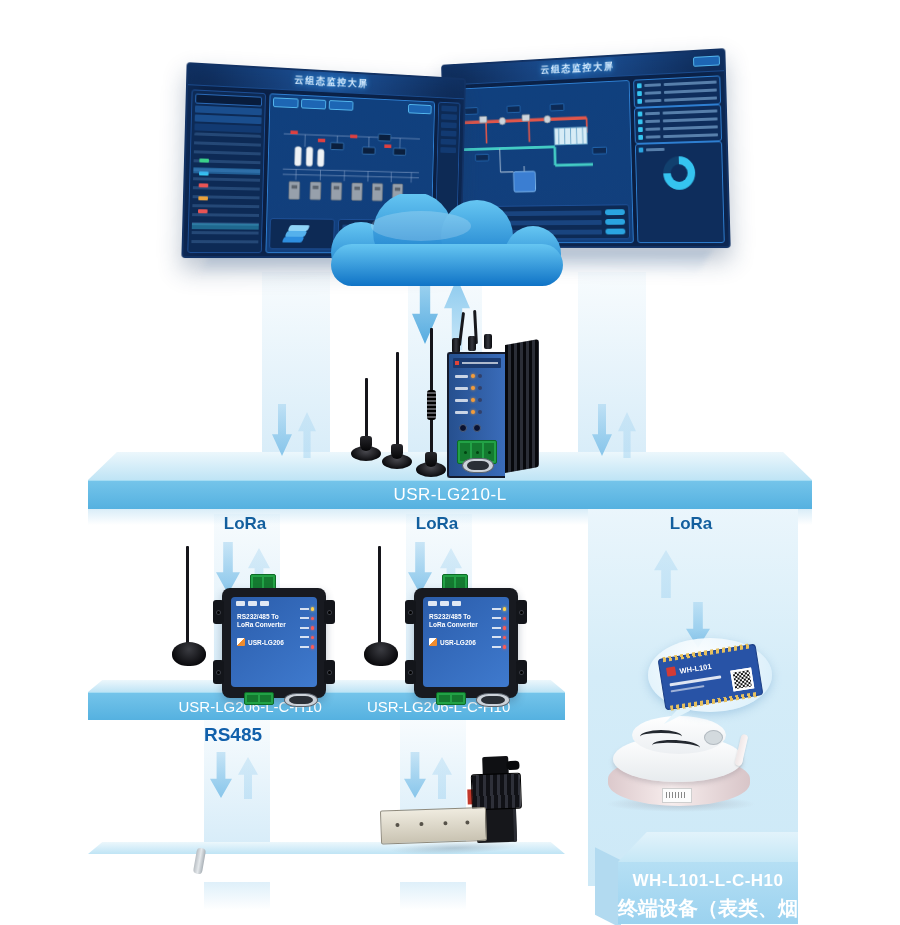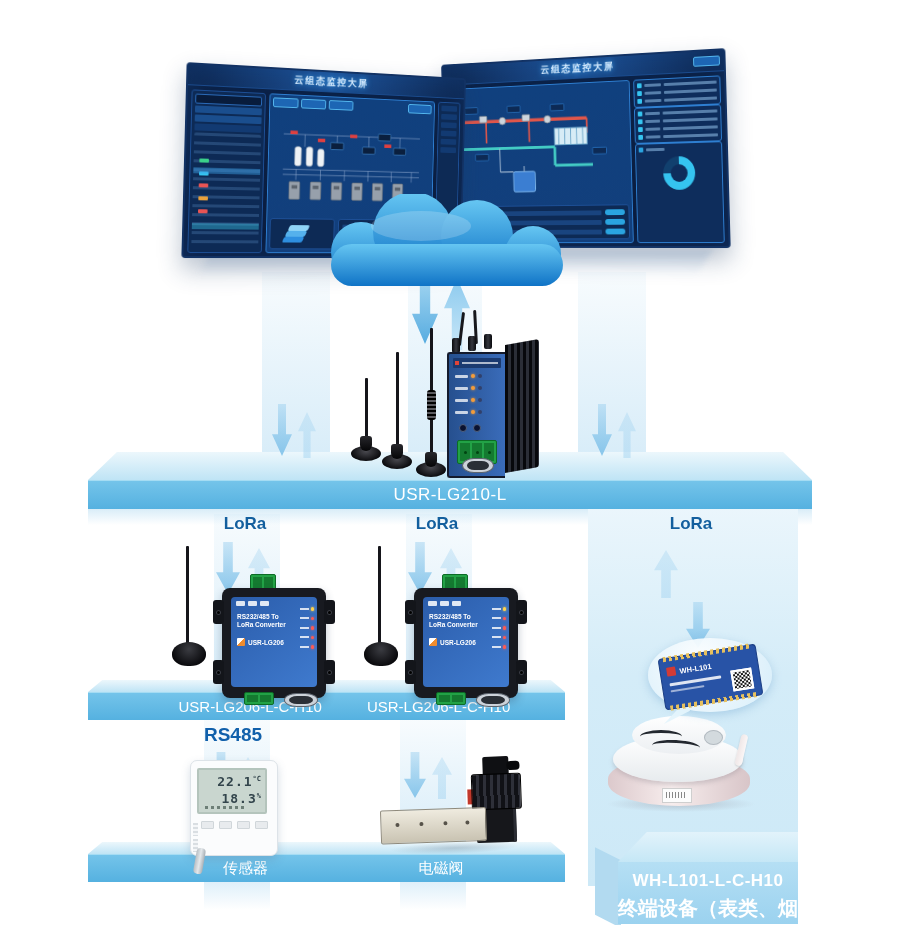--- a/index.html
+++ b/index.html
@@ -649,59 +649,40 @@
   </div>
 
   <div class="lbl dlink" style="left:168px;top:724px;width:130px;">RS485</div>
 
   <div class="arr down soft-down" style="left:210px;top:752px;width:22px;height:46px;"></div>
   <div class="arr up soft-up" style="left:238px;top:757px;width:20px;height:42px;"></div>
   <div class="arr down soft-down" style="left:404px;top:752px;width:22px;height:46px;"></div>
   <div class="arr up soft-up" style="left:432px;top:757px;width:20px;height:42px;"></div>
 
   <div class="abs" id="sensor" style="left:183px;top:760px;width:100px;height:120px;">
-    <div class="sn-body">
-      <div class="sn-lcd">
-        <div class="lcd-row"><span>22.1</span><sup>°C</sup></div>
-        <div class="lcd-row"><span>18.3</span><sup>%</sup></div>
-        <div class="sn-seg"></div>
-      </div>
-      <div class="sn-btns">
-          <i></i>
-          <i></i>
-          <i></i>
-          <i></i>
-        </div>
-      <div class="sn-vent" style="left:2px;top:62px;"></div>
-      <div class="sn-vent" style="left:2px;top:78px;"></div>
-    </div>
     <div class="sn-probe"></div>
   </div>
 
   <div class="abs" id="valve" style="left:378px;top:758px;width:150px;height:105px;">
     <div class="vl-shadow"></div>
     <div class="vl-conn"></div>
     <div class="vl-gland"></div>
     <div class="vl-black"></div>
     <div class="vl-red"></div>
     <div class="vl-coil"></div>
     <div class="vl-body">
       <i style="left:14px;"></i>
         <i style="left:38px;"></i>
         <i style="left:62px;"></i>
         <i style="left:84px;"></i>
     </div>
   </div>
 
   <div class="platform" style="left:88px;top:842px;width:477px;">
     <div class="p-trap small" style="height:12px;"></div>
-    <div class="p-bar" style="height:27px;font-size:15px;">
-      <span class="bar-span" style="left:33%;">传感器</span>
-      <span class="bar-span" style="left:74%;">电磁阀</span>
-    </div>
   </div>
 
   <div class="abs" id="detector" style="left:600px;top:700px;width:160px;height:120px;">
     <div class="dt-shadow"></div>
     <div class="dt-base"></div>
     <div class="dt-mid"></div>
     <div class="dt-cap"></div>
     <div class="dt-vent" style="left:40px;top:30px;width:42px;"></div>
     <div class="dt-vent" style="left:52px;top:40px;width:48px;transform:rotate(3deg);"></div>
     <div class="dt-btn"></div>

